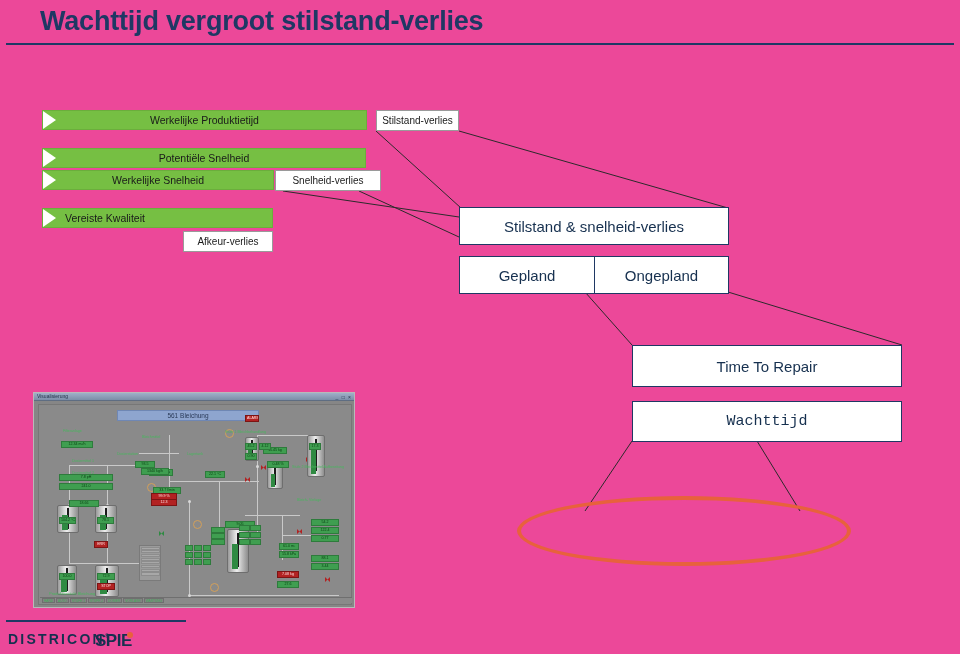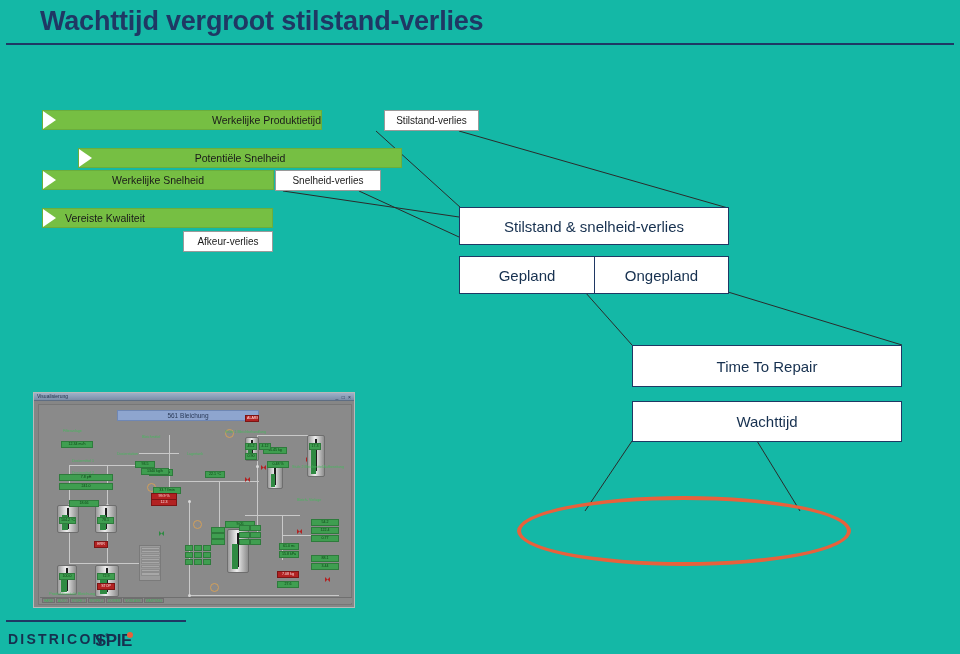--- a/index.html
+++ b/index.html
@@ -5,21 +5,21 @@
   * { box-sizing: border-box; margin: 0; padding: 0; }
   html, body {
     width: 960px; height: 654px;
     background: #ffffff;
     font-family: "Liberation Sans", sans-serif;
     overflow: hidden;
   }
   #slide {
     position: relative;
     width: 960px; height: 654px;
-    background: #14b8a6;
+    background: #ec4899;
   }
 
   
   .slide-title {
     position: absolute;
     left: 40px; top: 2px;
     width: 700px; height: 38px;
     font-size: 27px;
     font-weight: bold;
     color: #1F3864;
@@ -300,38 +300,38 @@
     <line x1="359" y1="191" x2="459" y2="237"></line>
 
     <line x1="585" y1="292" x2="632" y2="345"></line>
     <line x1="728" y1="292" x2="902" y2="345"></line>
 
     <line x1="632" y1="441" x2="585" y2="511"></line>
     <line x1="757" y1="441" x2="800" y2="511"></line>
   </svg>
 
 
-  <div class="bar" style="left:42px; top:110px; width:280px;justify-content:flex-end;">
+  <div class="bar" style="left:42px; top:110px; width:325px;">
     <span>Werkelijke Produktietijd</span>
   </div>
 
-  <div class="bar" style="left:42px; top:148px; width:324px;margin-left:36px;">
+  <div class="bar" style="left:42px; top:148px; width:324px;">
     <span>Potentiële Snelheid</span>
   </div>
 
   <div class="bar" style="left:42px; top:170px; width:232px;">
     <span>Werkelijke Snelheid</span>
   </div>
 
   <div class="bar label-left" style="left:42px; top:208px; width:231px;">
     <span>Vereiste Kwaliteit</span>
   </div>
 
 
-  <div class="loss-box" style="left:384px; top:110px; width:95px;">
+  <div class="loss-box" style="left:376px; top:110px; width:83px;">
     <span>Stilstand-verlies</span>
   </div>
 
   <div class="loss-box" style="left:275px; top:170px; width:106px;">
     <span>Snelheid-verlies</span>
   </div>
 
   <div class="loss-box" style="left:183px; top:231px; width:90px;">
     <span>Afkeur-verlies</span>
   </div>
@@ -346,21 +346,21 @@
     </div>
     <div class="half">
       <span>Ongepland</span>
     </div>
   </div>
 
   <div class="nbox" style="left:632px; top:345px; width:270px; height:42px;">
     <span>Time To Repair</span>
   </div>
 
-  <div class="nbox split" style="left:632px; top:401px; width:270px; height:41px;">
+  <div class="nbox split" style="left:632px; top:401px; width:270px; height:41px;font-family:Liberation Mono, monospace;">
     <div class="half">
       <span>Wachttijd</span>
     </div>
   </div>
 
   <div class="ellipse" style="left:517px; top:496px; width:334px; height:70px;"></div>
 
 
   <div class="scada">
 

